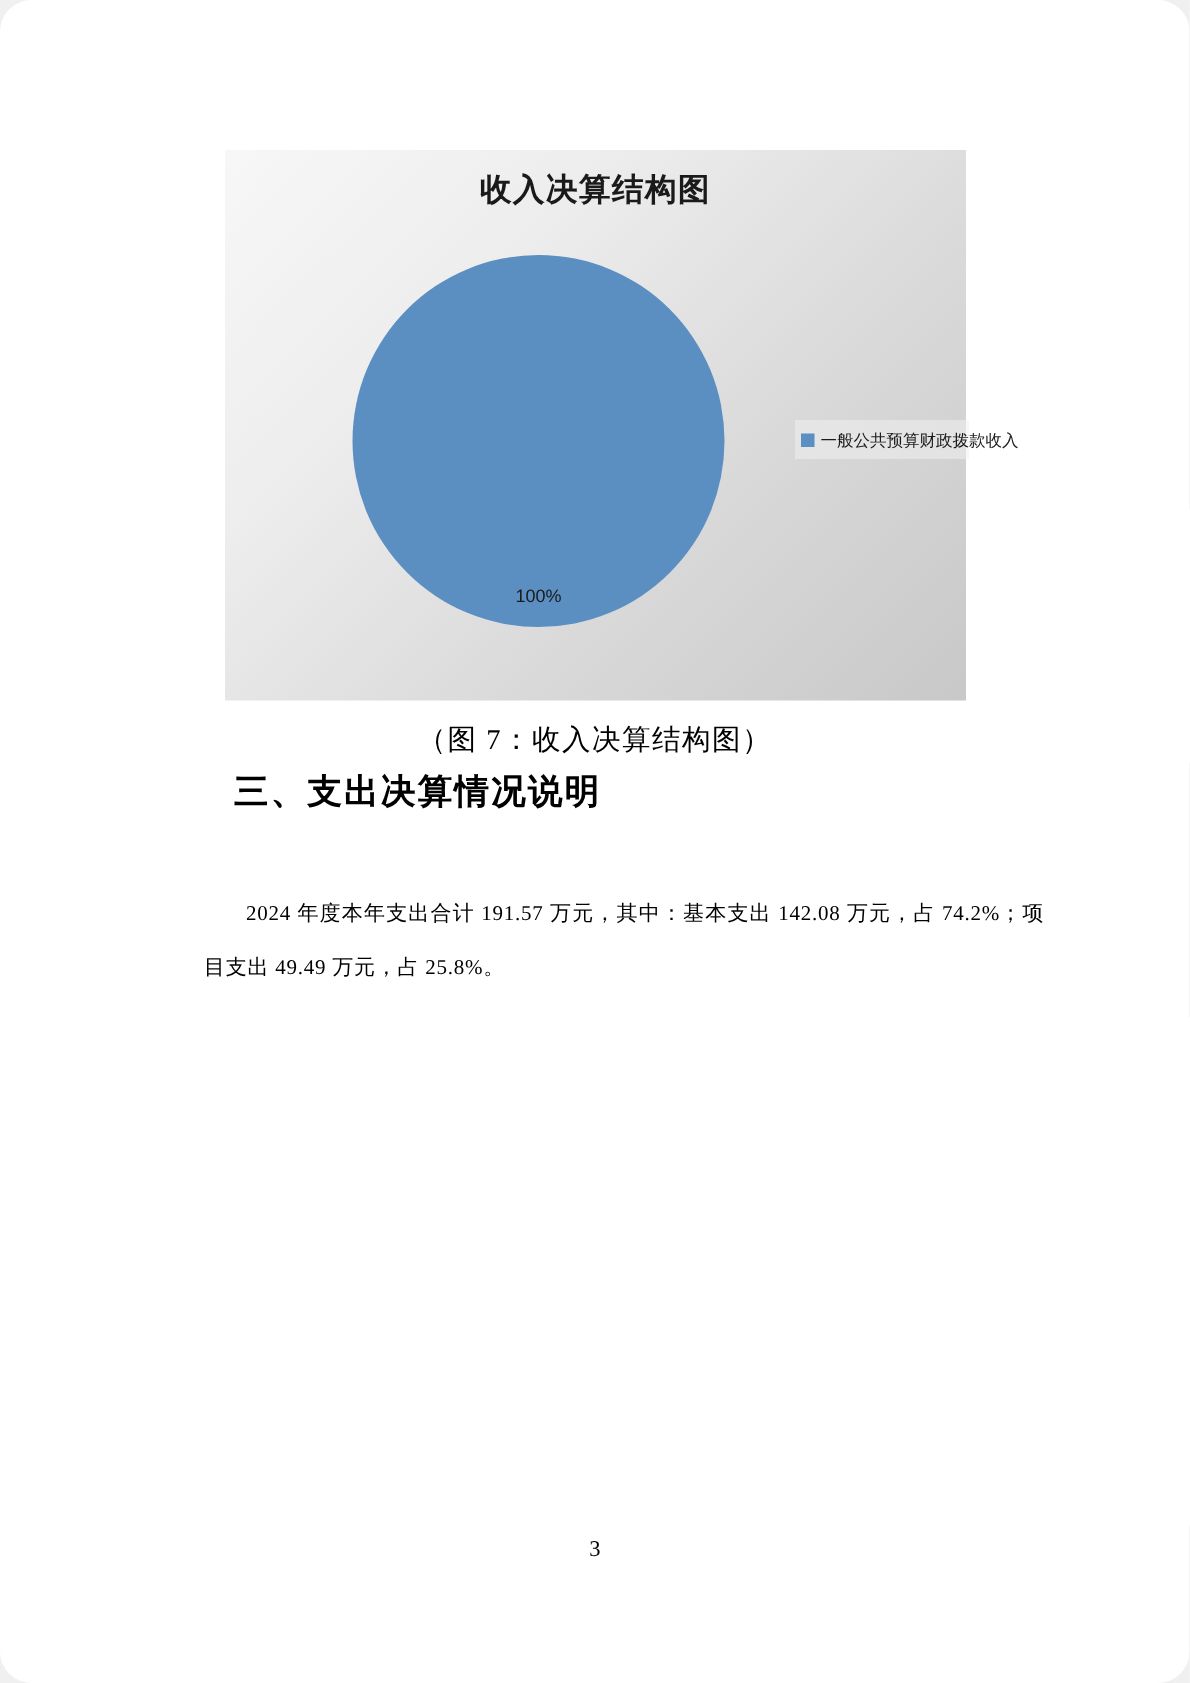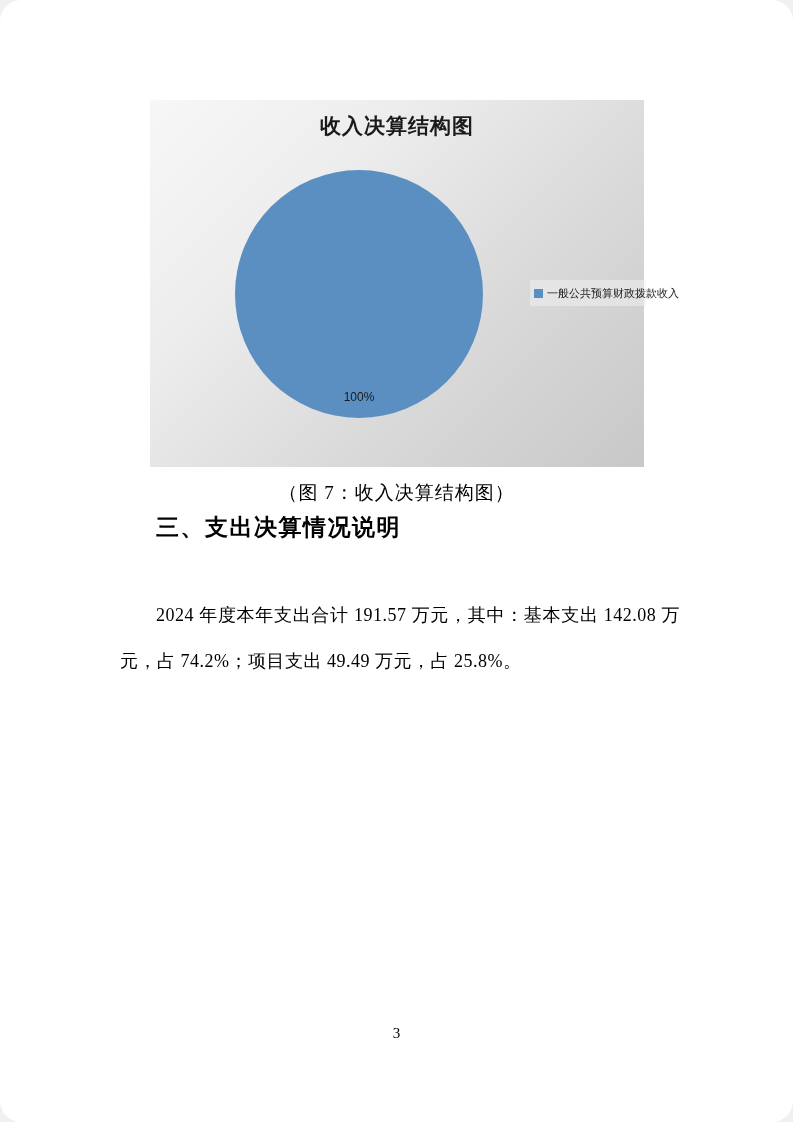--- a/index.html
+++ b/index.html
@@ -108,25 +108,25 @@
     left: 156px;
     top: 502px;
     font-family: "Liberation Sans", sans-serif;
     font-weight: bold;
     font-size: 23px;
     letter-spacing: 1.5px;
     margin-top: 10px;
   }
   .para {
     position: absolute;
-    left: 120px;
+    left: 136px;
     top: 592px;
     width: 560px;
-    font-size: 18px;
-    line-height: 46px;
+    font-size: 14px;
+    line-height: 36px;
     text-align: justify;
     text-justify: inter-ideograph;
     text-indent: 2em;
     letter-spacing: 0.5px;
   }
 
   
   .page-number {
     position: absolute;
     left: 0;

